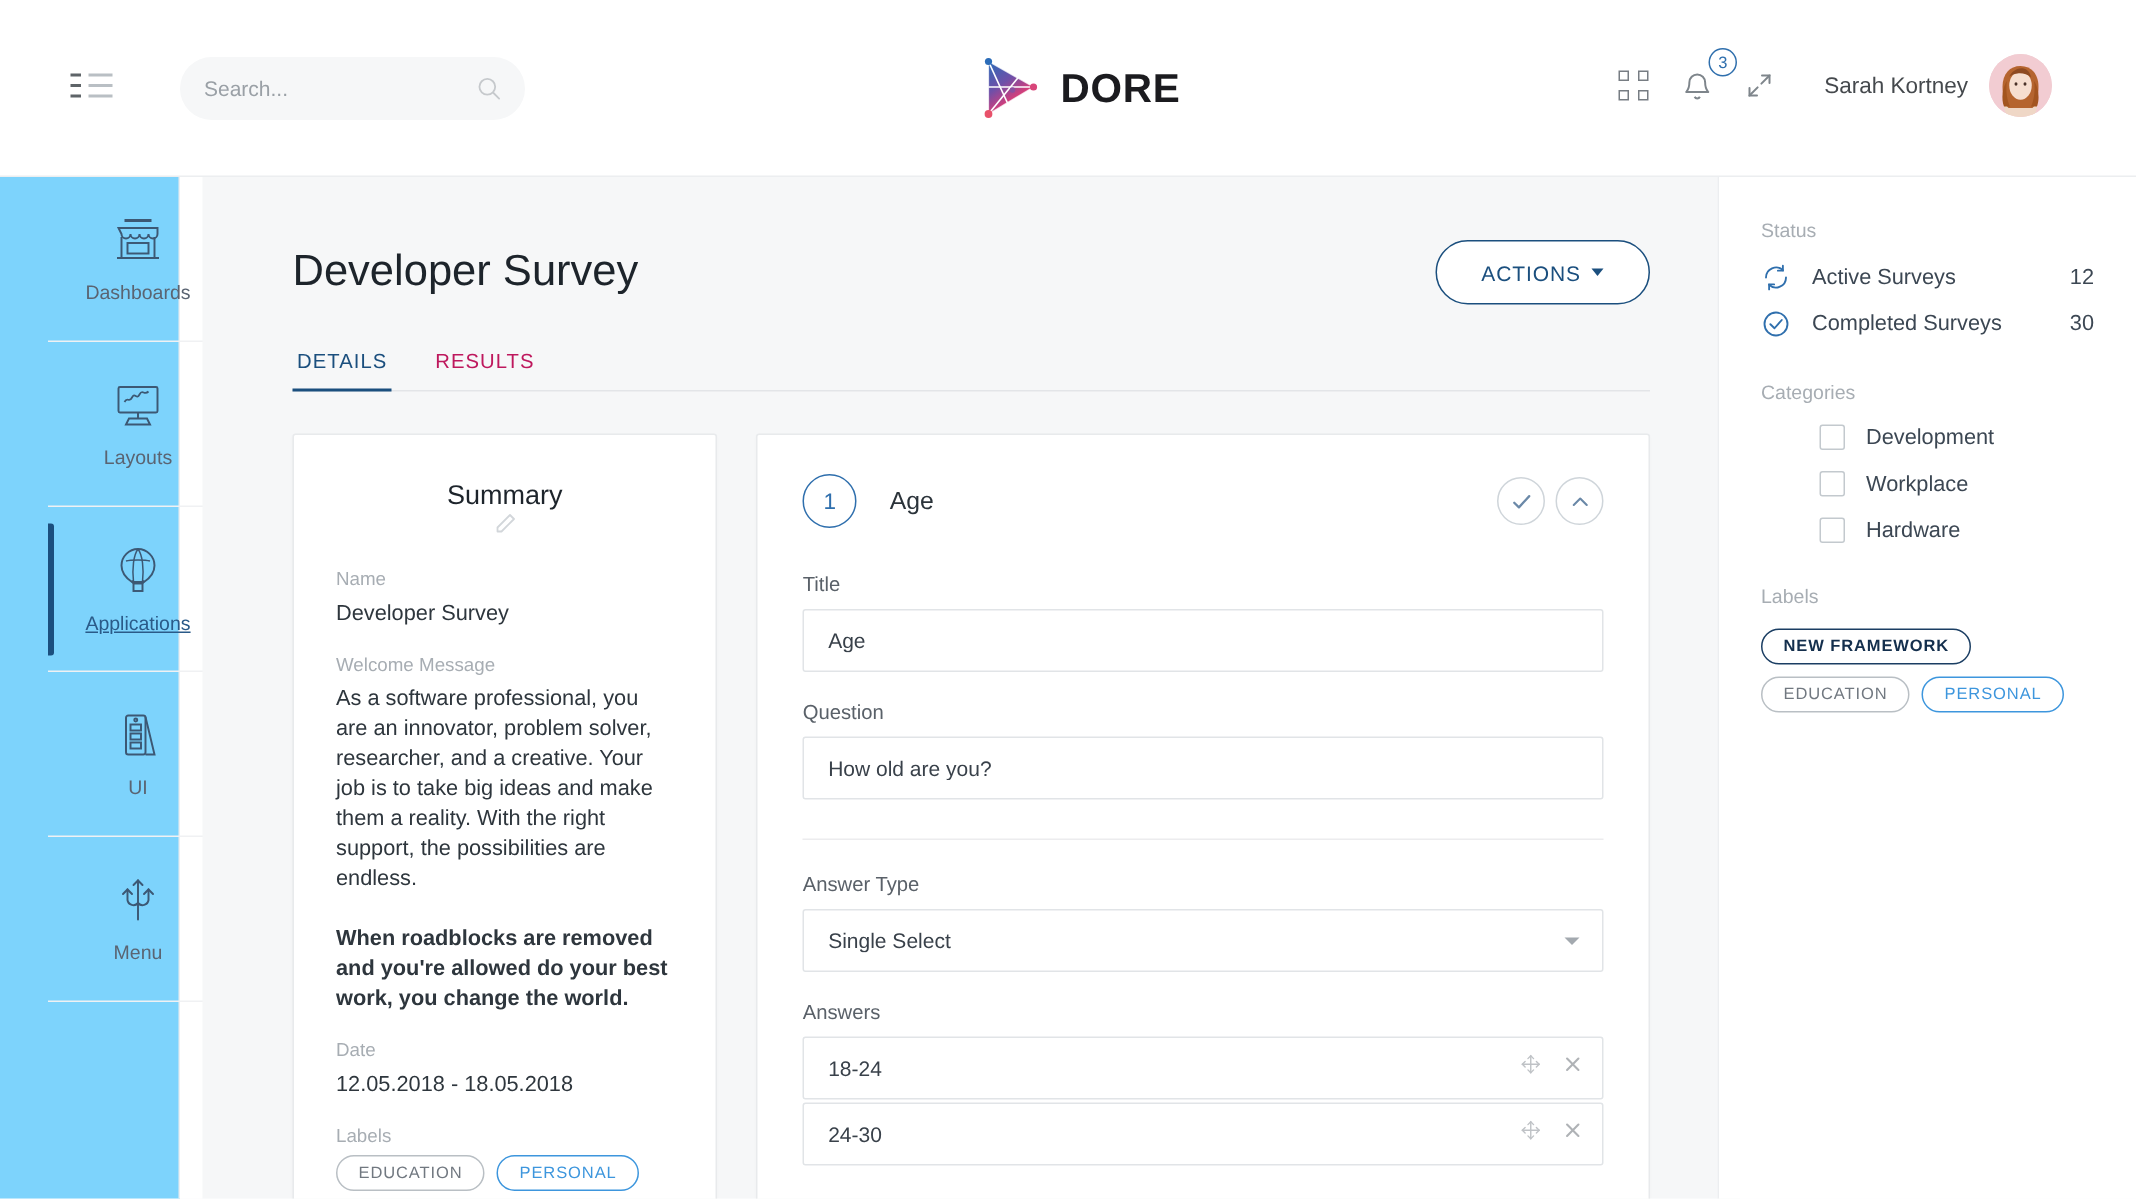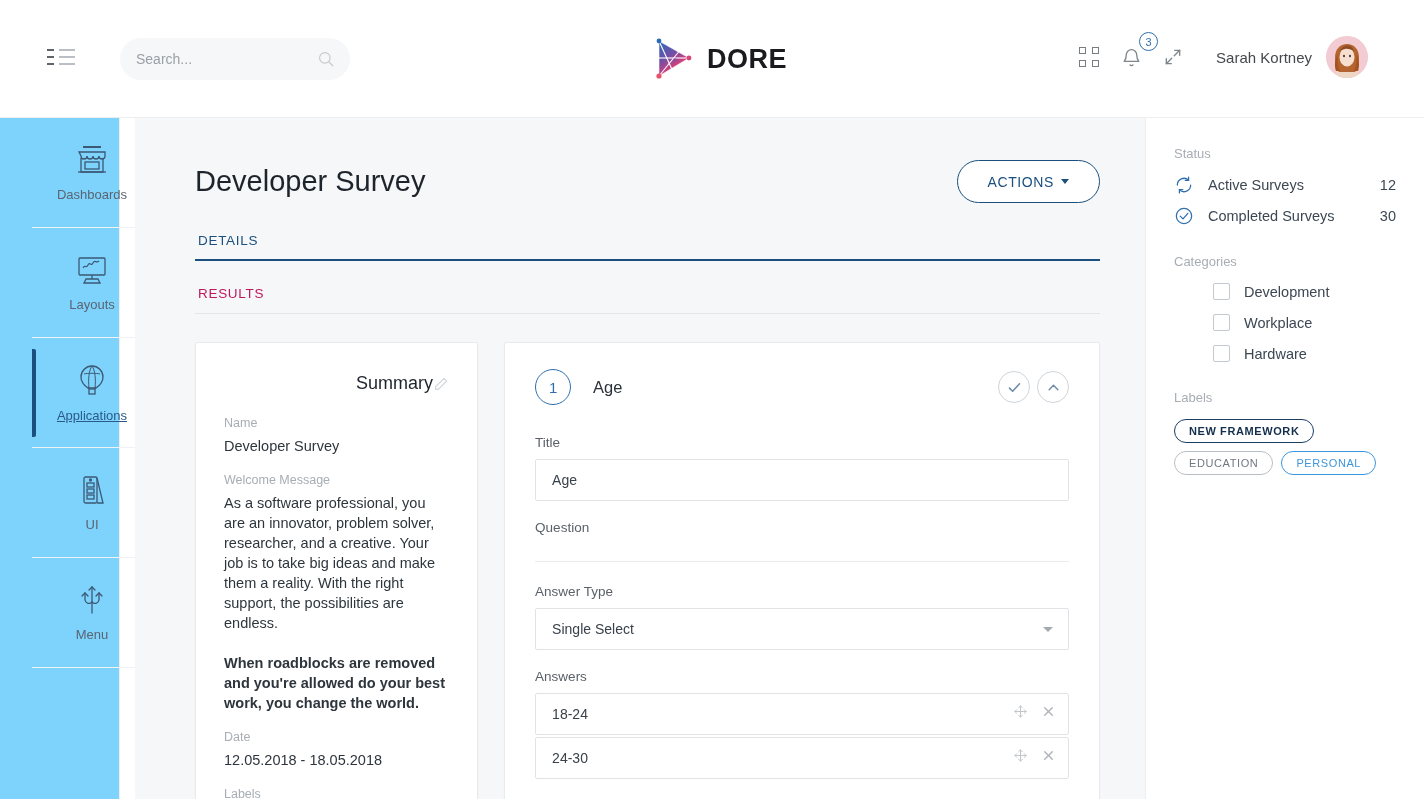--- a/index.html
+++ b/index.html
@@ -113,37 +113,37 @@
     border: 1.4px solid #1b4f7e; color: #1b4f7e; background: #ffffff;
     border-radius: 22px; height: 43px; padding: 0 30px;
     font-size: 14px; letter-spacing: .6px; font-family: "Liberation Sans", sans-serif;
     cursor: pointer; display: flex; align-items: center; gap: 7px;
   }
   .caret { width: 0; height: 0; border-left: 4.5px solid transparent; border-right: 4.5px solid transparent; border-top: 5px solid #1b4f7e; }
 
   .tabs {
     margin: 30px 60px 0 60px;
     border-bottom: 1px solid #e3e5e8;
-    display: flex; gap: 26px; flex-direction: column;
+    display: flex; gap: 26px;
   }
   .tab {
     font-size: 13.5px; letter-spacing: .7px; color: #be185d;
     padding: 0 3px 11px 3px; cursor: pointer; border-bottom: 2.5px solid transparent;
     margin-bottom: -1px;
   }
   .tab.active { color: #1b4f7e; border-bottom-color: #1b4f7e; }
 
   .cards { display: flex; gap: 26px; padding: 28px 60px 0 60px; align-items: flex-start; }
 
   .card {
     background: #ffffff; border: 1px solid #e8eaec; border-radius: 2px;
     box-shadow: 0 1px 2px rgba(0,0,0,0.03);
   }
   .summary-card { width: 284px; padding: 30px 28px 28px 28px; }
-  .summary-head { display: flex; align-items: center; justify-content: flex-end; margin-bottom: 22px; }
+  .summary-head { display: flex; align-items: center; justify-content: center; margin-bottom: 22px; flex-direction: column; }
   .summary-title { font-size: 18px; color: #1d242b; }
   .field-label { font-size: 12.5px; color: #a7adb3; margin-bottom: 6px; }
   .field-value { font-size: 14.5px; color: #2e363d; line-height: 20px; margin-bottom: 17px; }
   .welcome-p { font-size: 14.5px; color: #2e363d; line-height: 20px; }
   .welcome-p + .welcome-p { margin-top: 20px; font-weight: bold; }
 
   .chips { display: flex; flex-wrap: wrap; gap: 8px; margin-top: 4px; }
   .chip {
     border-radius: 13px; padding: 5px 14px; font-size: 11px; letter-spacing: .6px;
     border: 1.3px solid #b9bfc4; color: #717880; background: #fff; cursor: pointer; white-space: nowrap;
@@ -425,20 +425,21 @@
         </div>
       </div>
 
       <div class="form-group">
         <div class="form-label">Title</div>
         <input class="form-input" value="Age" style="">
       </div>
 
       <div class="form-group">
         <div class="form-label">Question</div>
+        <input class="form-input" value="How old are you?" style="">
       </div>
 
       <div class="divider"></div>
 
       <div class="form-group">
         <div class="form-label">Answer Type</div>
         <div class="select-wrap">
           <input class="form-input" readonly="" value="Single Select" style="">
           <span class="select-caret"></span>
         </div>

